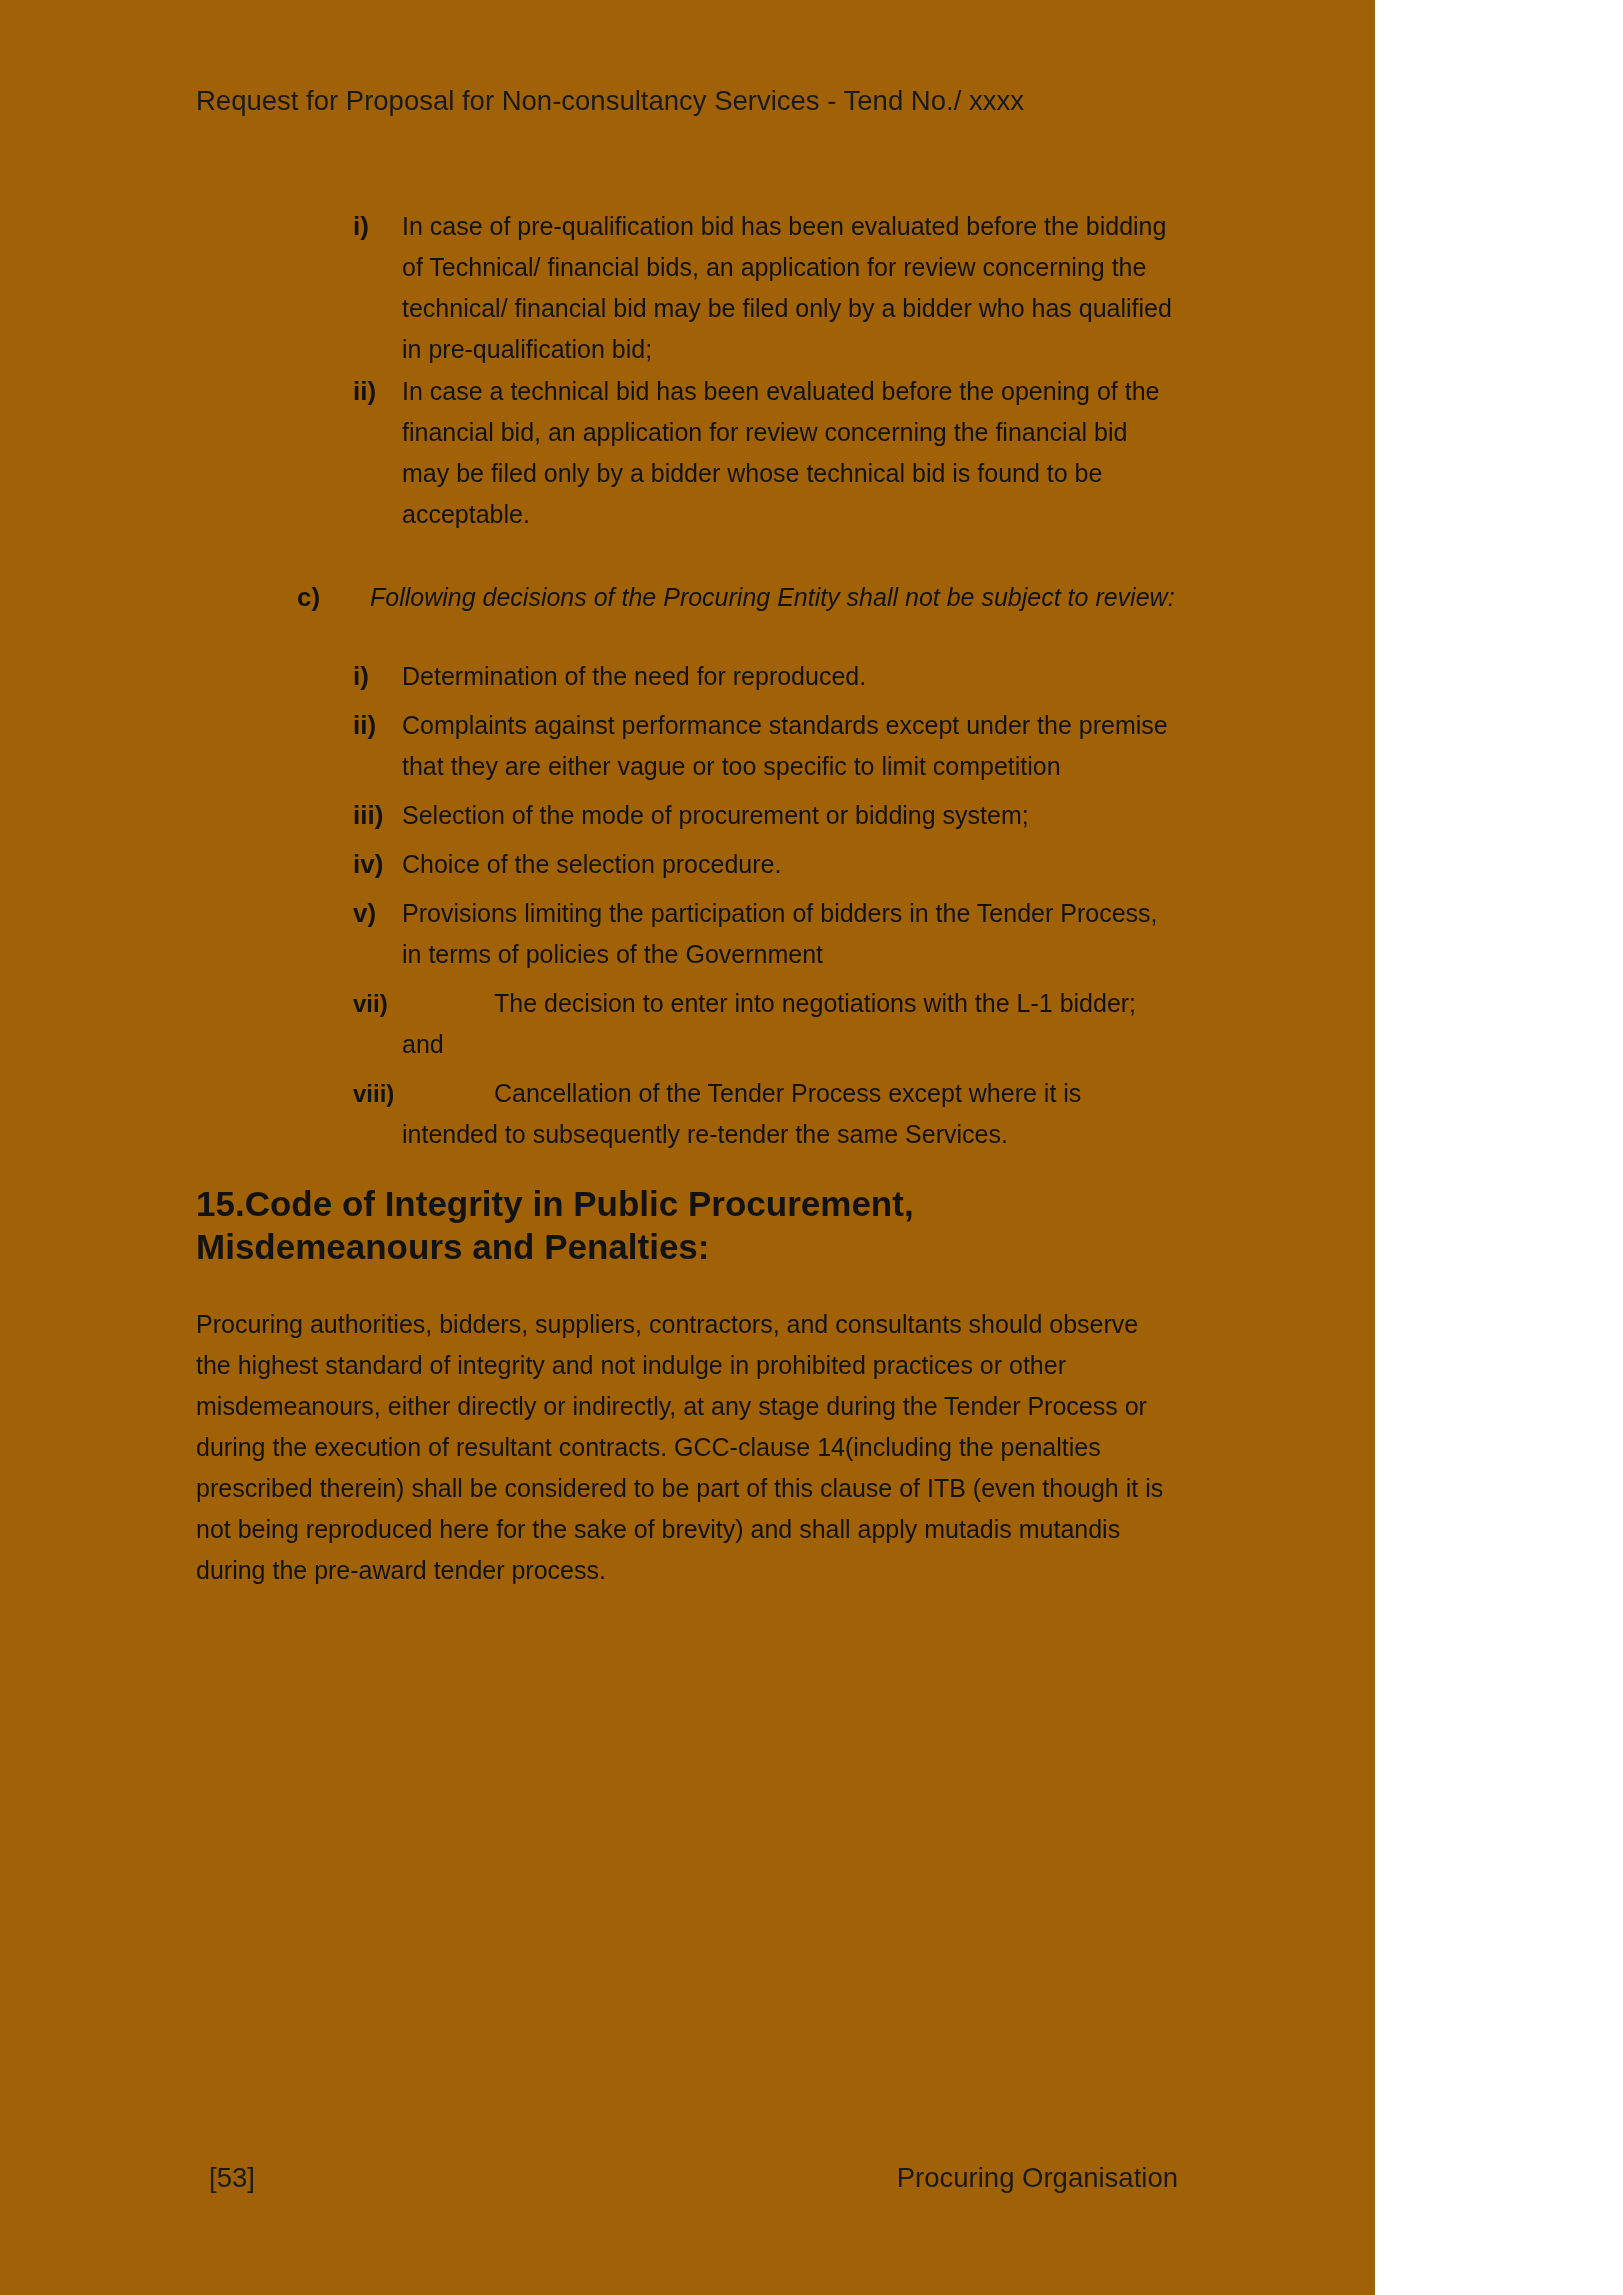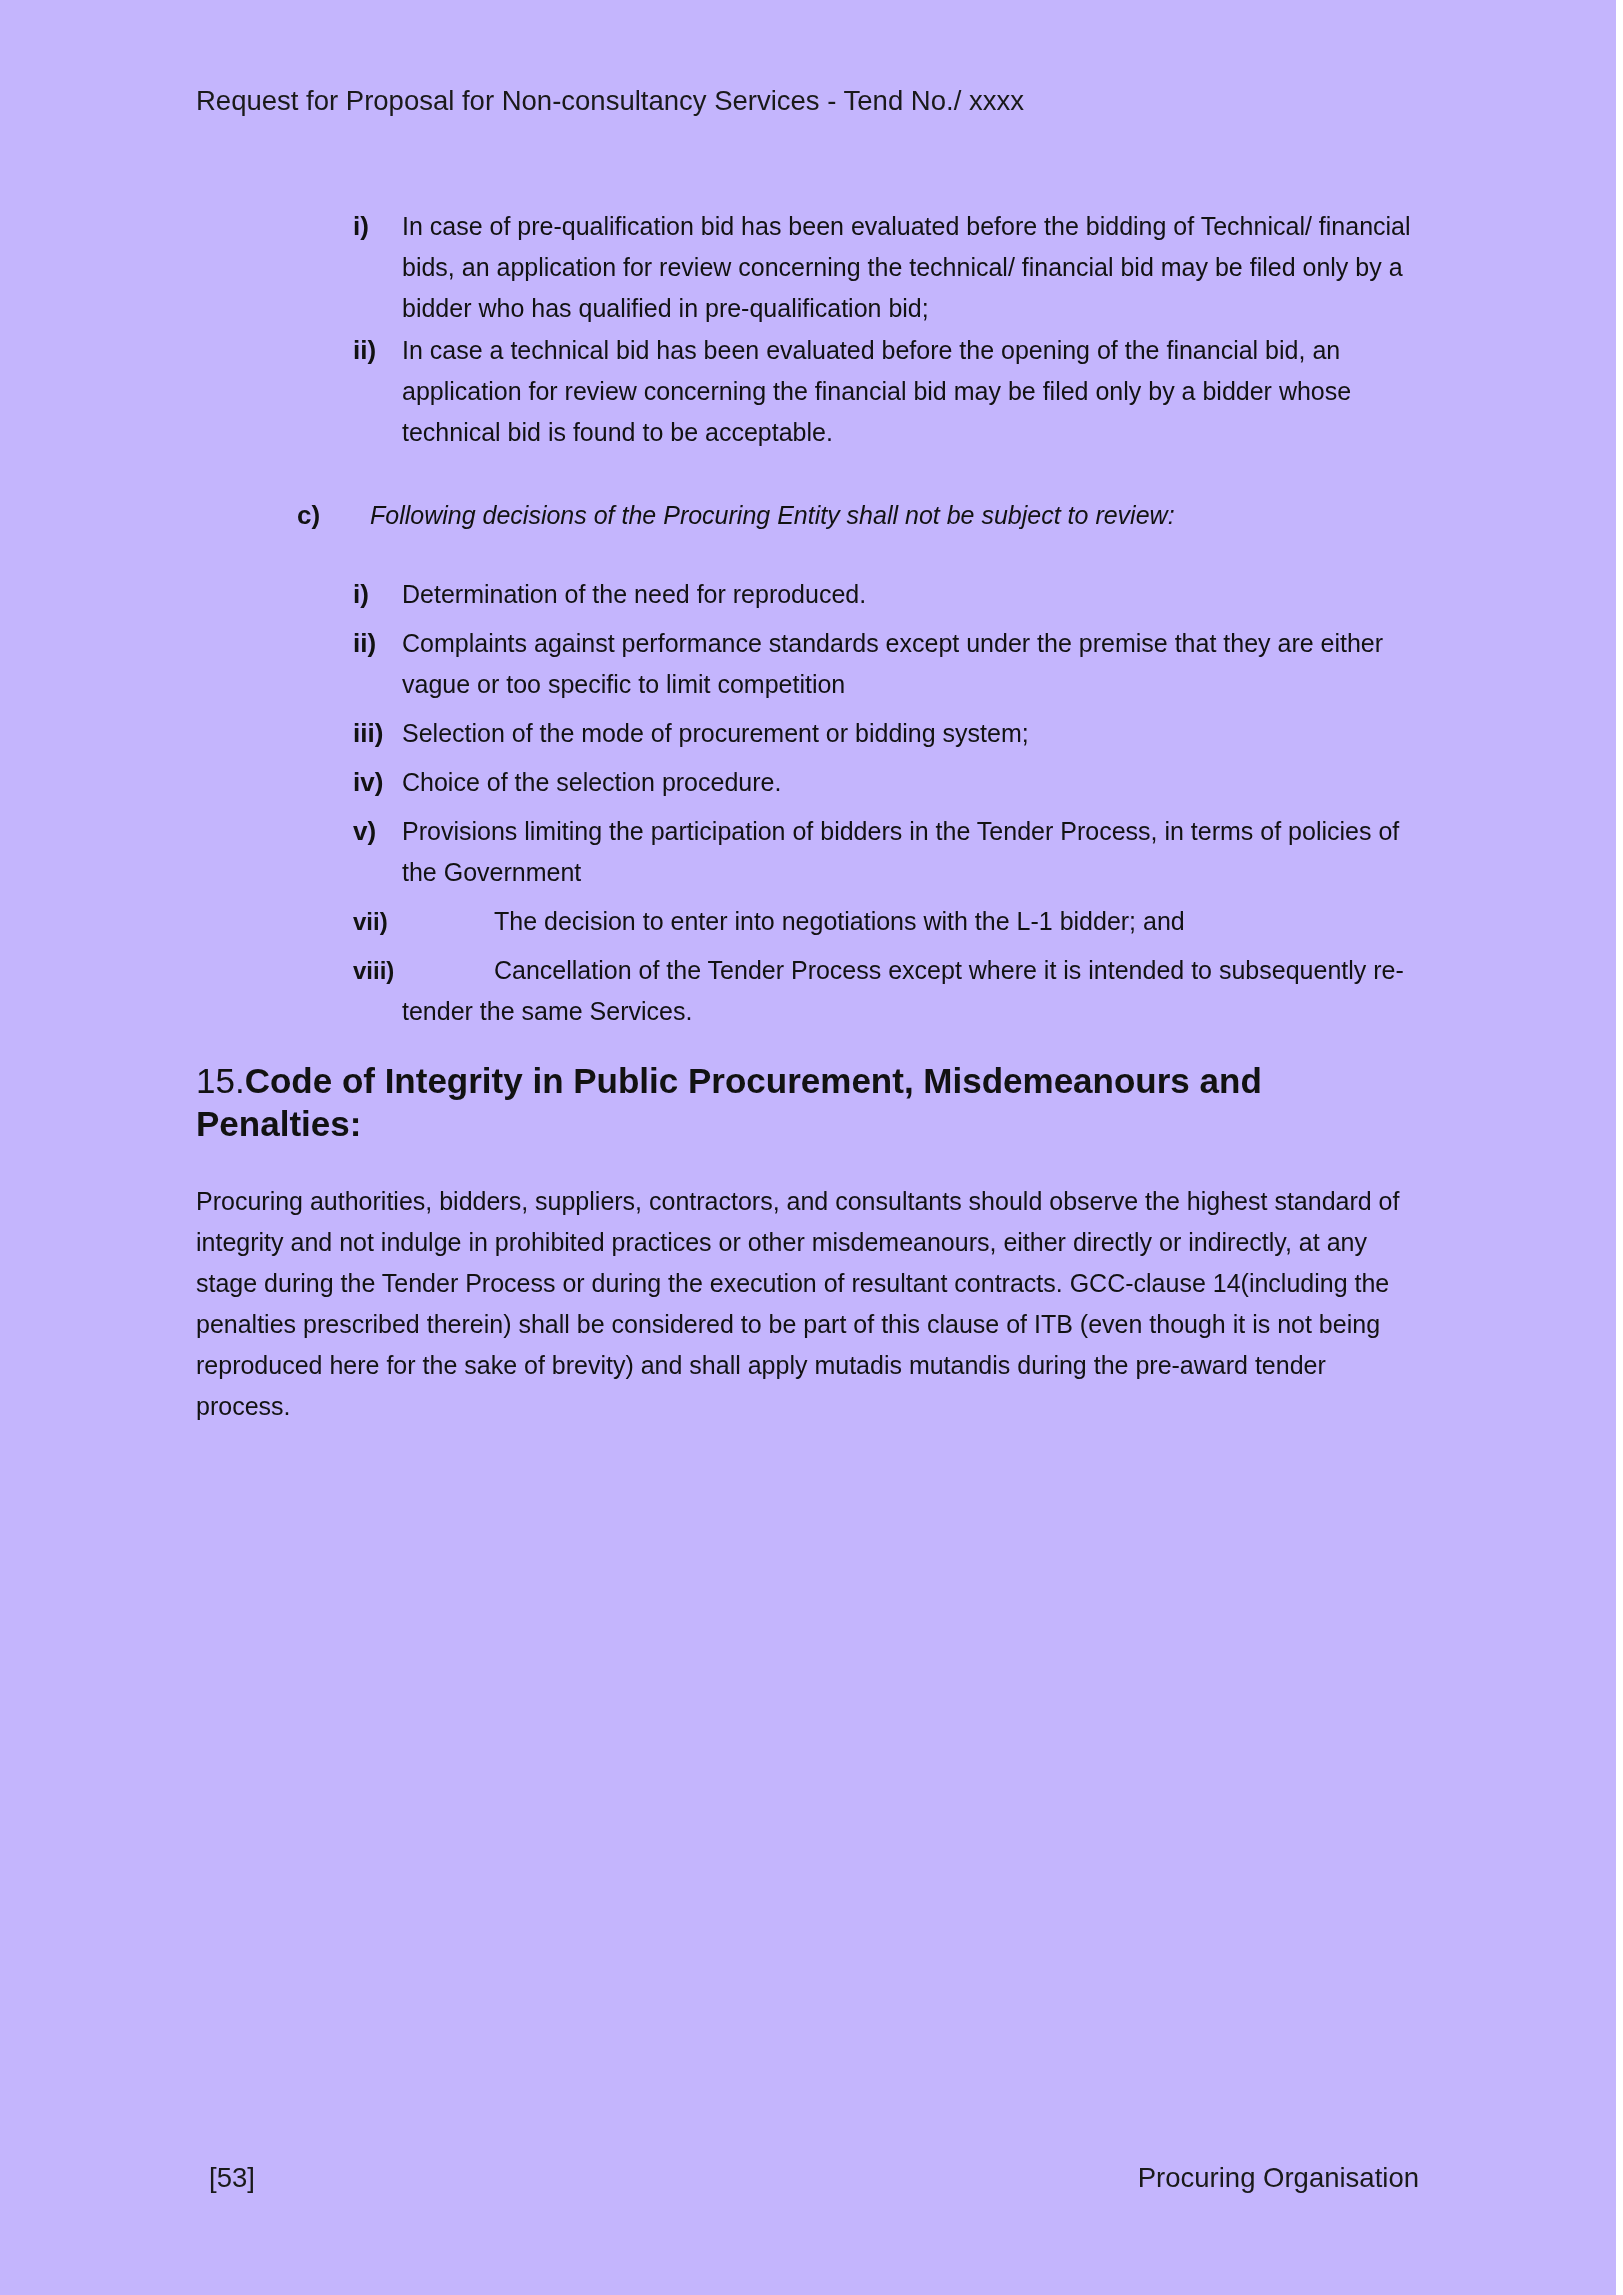--- a/index.html
+++ b/index.html
@@ -2,23 +2,23 @@
 <html style="font-size:10.5px"><head>
 <meta charset="utf-8">
 <style>
   html, body {
     margin: 0;
     padding: 0;
     background: #ffffff;
   }
   .page {
     position: relative;
-    width: 1616px;
+    width: 1375px;
     height: 2295px;
-    background: #c4b5fd;
+    background: #a16207;
     color: #121212;
     font-family: "Liberation Sans", sans-serif;
     font-size: 25px;
     overflow: hidden;
   }
   .content {
     padding: 0 197px 0 196px;
   }
   .doc-header {
     margin-top: 84px;
@@ -75,21 +75,21 @@
     flex: 1;
     font-style: italic;
   }
   
   .section-heading {
     margin-top: 27.5px;
     font-size: 35px;
     line-height: 43px;
   }
   .section-heading .num {
-    font-weight: 400;
+    font-weight: 700;
   }
   .section-heading .title {
     font-weight: 700;
   }
   
   .body-paragraph {
     margin-top: 36px;
     line-height: 41px;
   }
   

